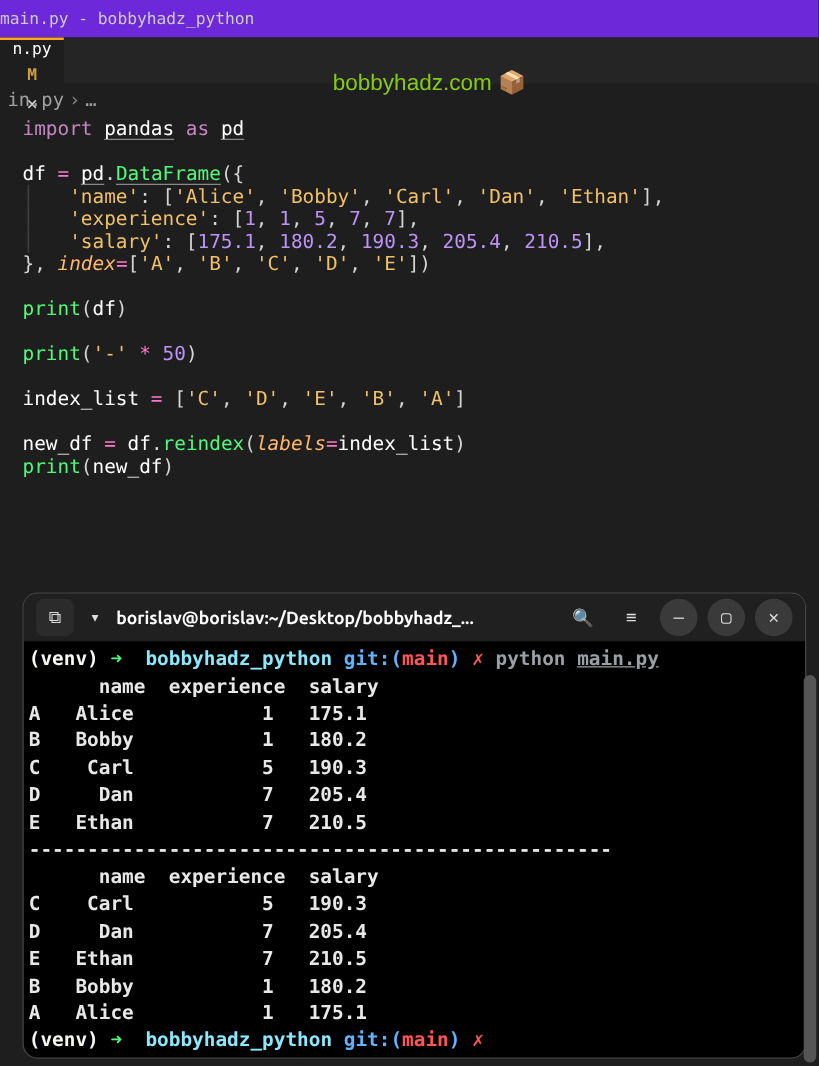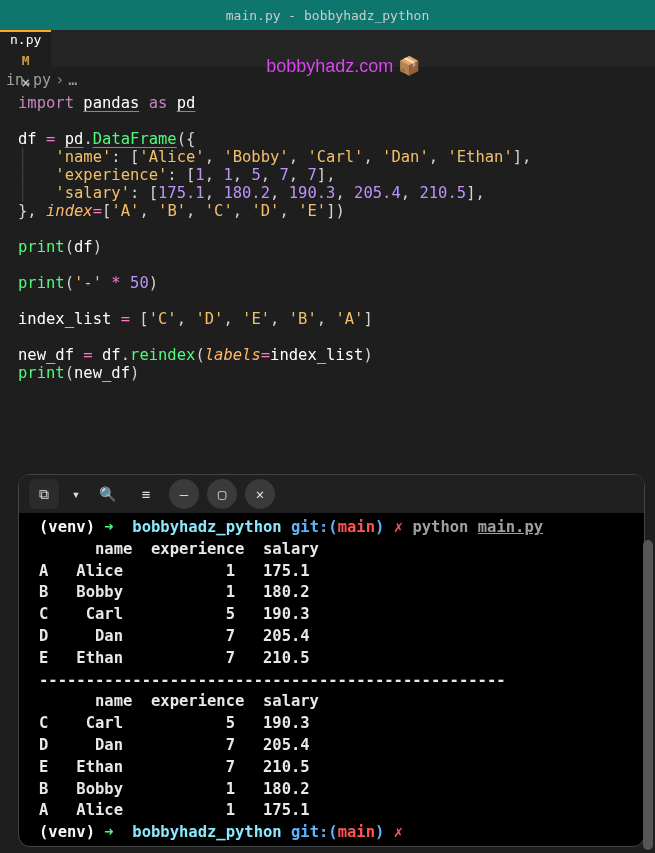--- a/index.html
+++ b/index.html
@@ -8,24 +8,23 @@
   height: 853px;
   background: #1e1e1e;
   font-family: 'Consolas', 'Menlo', 'Monaco', monospace;
   font-size: 14px;
   color: #d4d4d4;
   overflow: hidden;
   position: relative;
 }
 .titlebar {
   height: 30px;
-  background: #0f766e;
-  display: flex;
-  align-items: center;
-  justify-content: center;
+  background: #6d28d9;
+  display: flex;
+  align-items: center;
   color: #cccccc;
   font-size: 13px;
 }
 .tabbar {
   height: 38px;
   background: #252526;
   display: flex;
   align-items: center;
   border-bottom: 1px solid #1e1e1e;
 }
@@ -43,21 +42,21 @@
 .tab-label { color: #ffffff; }
 .tab-mod { color: #d0a040; font-weight: bold; }
 .tab-close { color: #cccccc; cursor: pointer; font-size: 15px; }
 .watermark {
   position: absolute;
   top: 55px;
   left: 0;
   right: 0;
   text-align: center;
   font-size: 18px;
-  color: #d946ef;
+  color: #84cc16;
   pointer-events: none;
   font-family: -apple-system, sans-serif;
   padding-left: 32px;
 }
 .breadcrumb {
   height: 24px;
   padding: 0 6px;
   display: flex;
   align-items: center;
   gap: 4px;
@@ -126,21 +125,20 @@
   white-space: nowrap;
   font-family: -apple-system, 'Ubuntu', sans-serif;
 }
 .term-body {
   padding: 4px 4px;
   font-size: 15.5px;
   line-height: 21.8px;
   white-space: pre;
   color: #e8e8e8;
   font-weight: bold;
-  margin-left: 16px;
 }
 .tw { color: #f8f8f2; }
 .tgreen { color: #50fa7b; }
 .tcyan { color: #8be9fd; font-weight: bold; }
 .tblue { color: #5fb3ff; font-weight: bold; }
 .tred { color: #ff5555; font-weight: bold; }
 .tcmd { color: #9aa0a6; }
 .tunder { text-decoration: underline; }
 .tx { color: #ff5555; }
 .scrollbar {
@@ -194,20 +192,21 @@
 <span class="fn">print</span><span class="punc">(</span><span class="var">new_df</span><span class="punc">)</span></div>
 
 <div class="terminal">
   <div class="term-header">
     <div class="term-btn dark">
         <span>⧉</span>
       </div>
     <div class="term-btn" style="width:18px">
         <span>▾</span>
       </div>
+    <div class="term-title">borislav@borislav:~/Desktop/bobbyhadz_...</div>
     <div class="term-btn">
         <span>🔍</span>
       </div>
     <div class="term-btn">
         <span>≡</span>
       </div>
     <div class="term-btn circle">
         <span>–</span>
       </div>
     <div class="term-btn circle">

